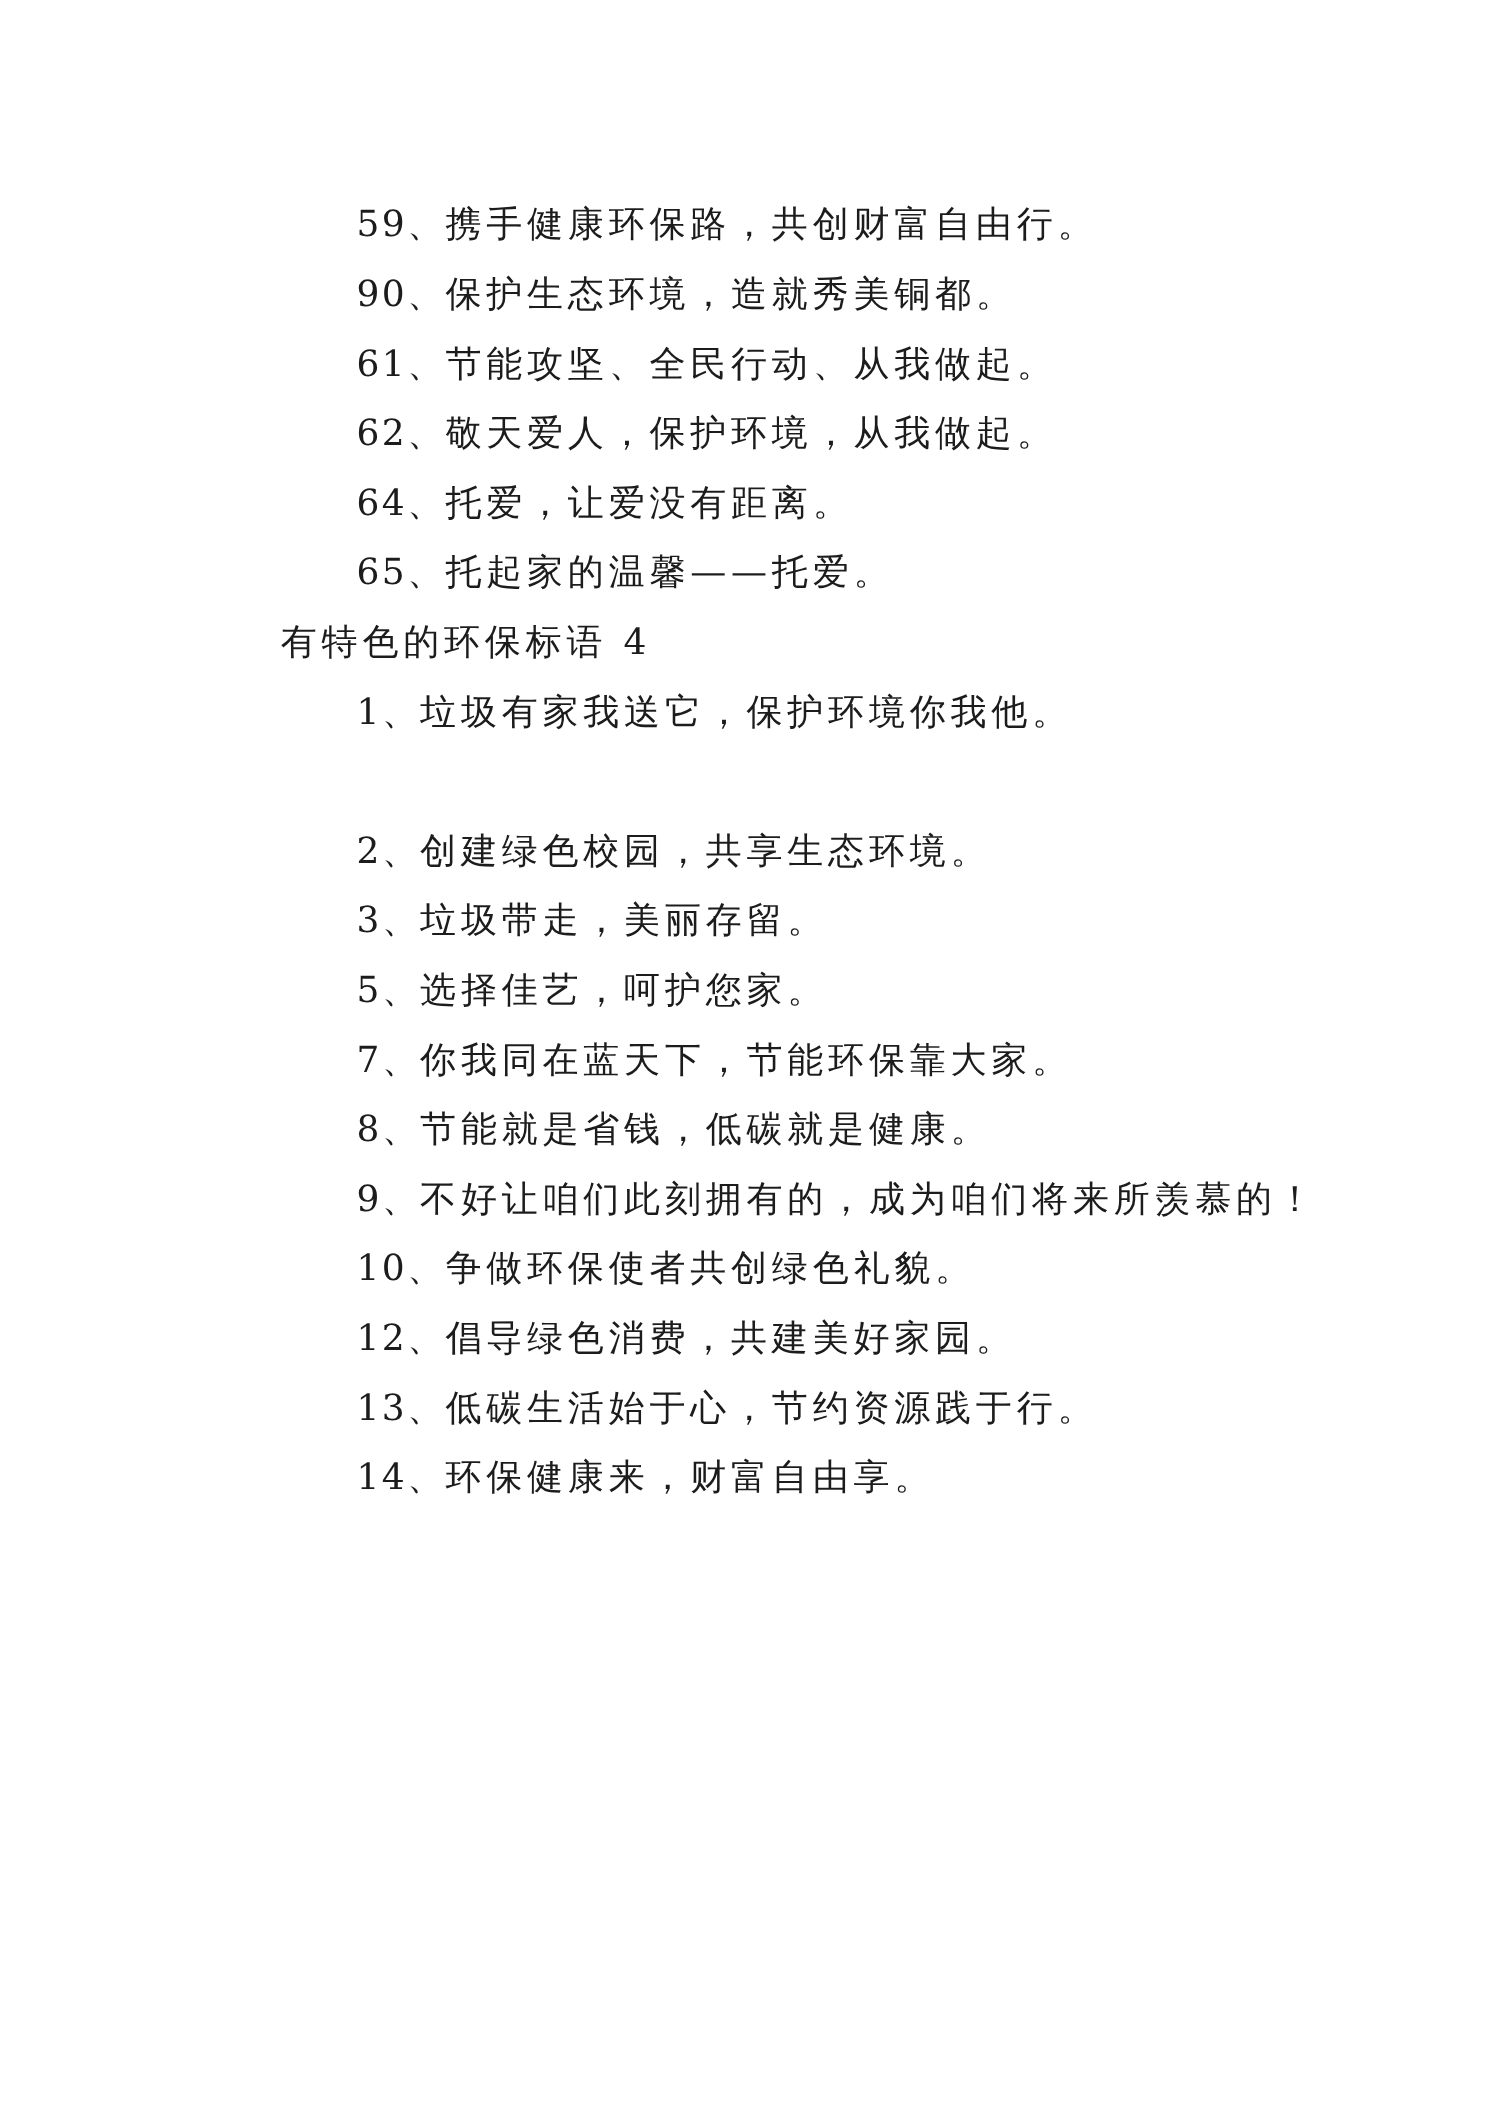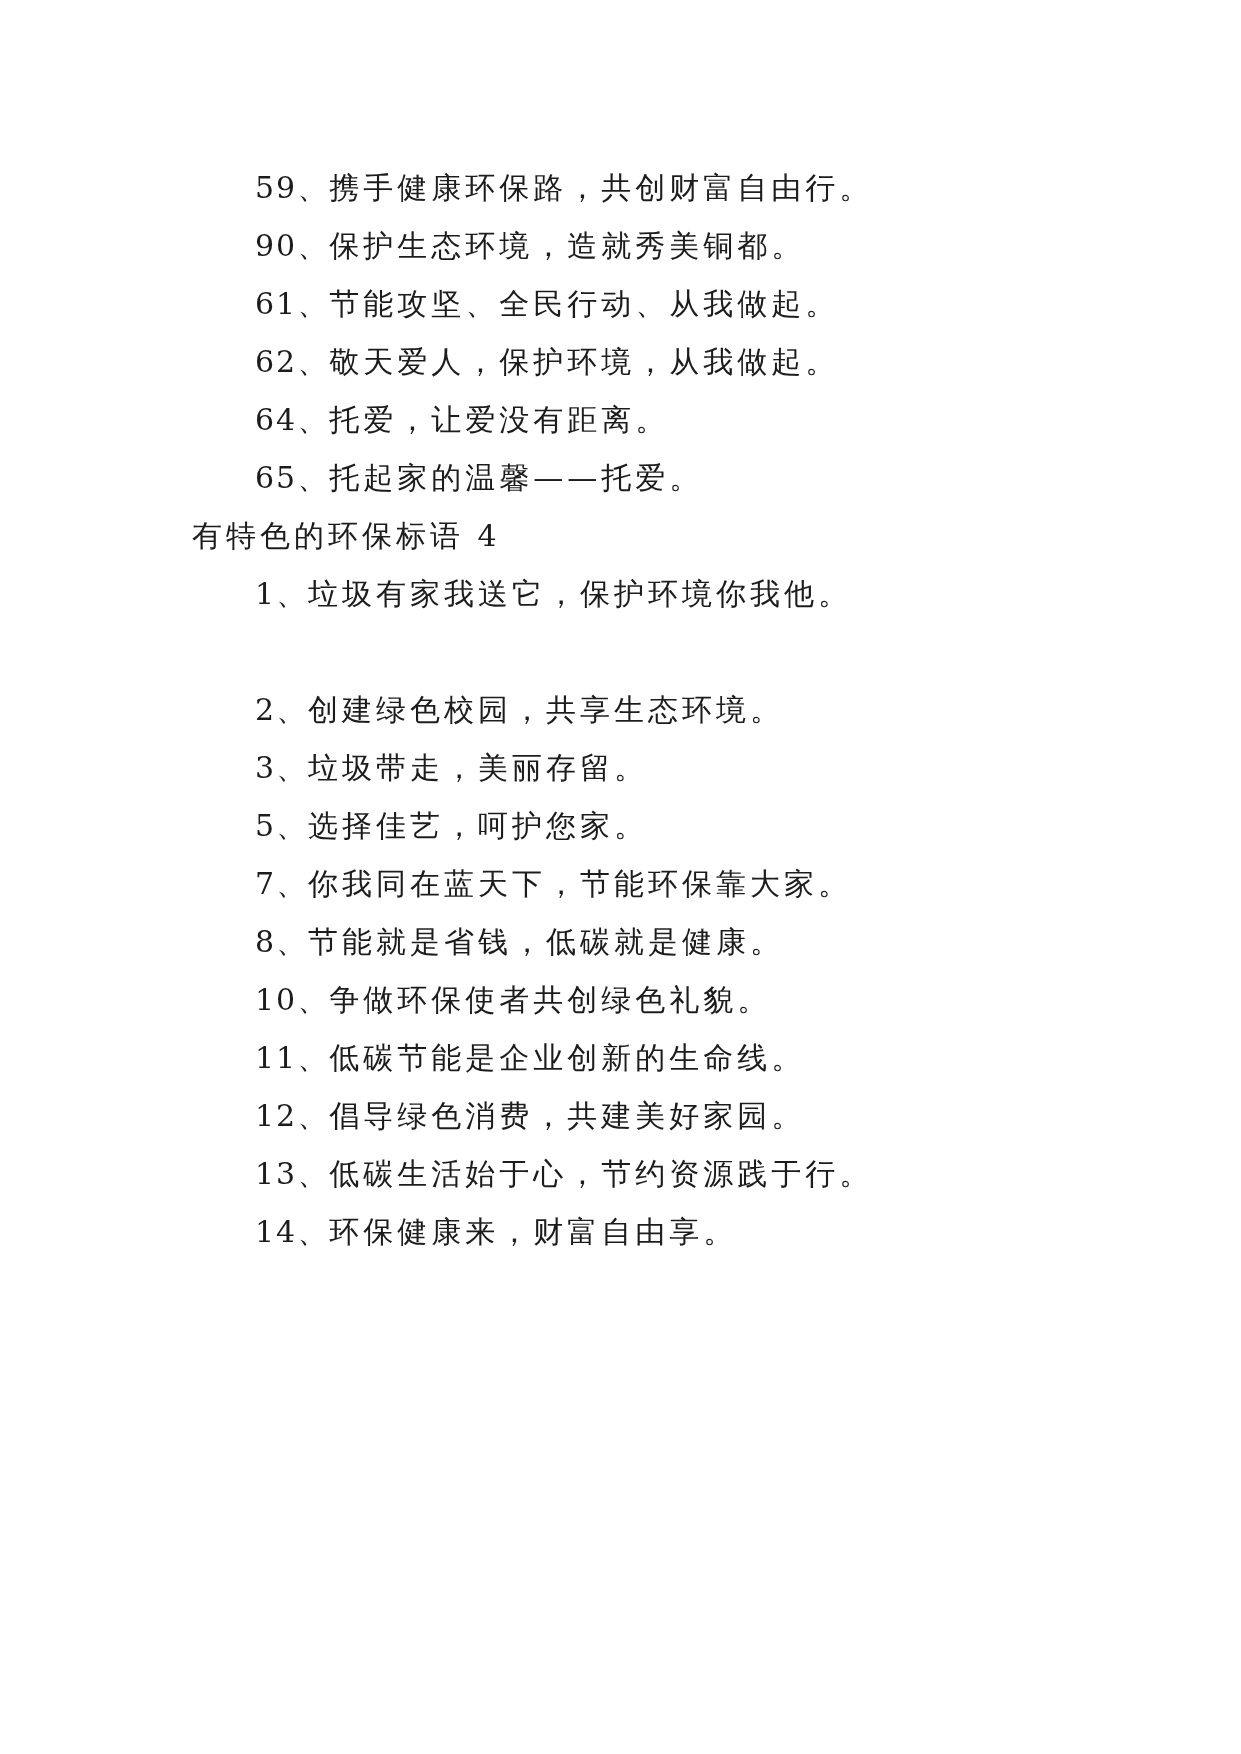--- a/index.html
+++ b/index.html
@@ -22,20 +22,21 @@
     left: 192px;
     right: 40px;
     font-size: 30px;
     line-height: 58px;
     letter-spacing: 4px;
   }
   .line {
     height: 58px;
     white-space: nowrap;
     overflow: visible;
+    margin-left: 42px;
   }
   .item {
     padding-left: 63px;
   }
   .heading {
     padding-left: 0;
   }
   .num {
     letter-spacing: 2px;
   }
@@ -73,24 +74,24 @@
     <div class="line item"><span class="num">3、</span><span>垃圾带走，美丽存留。</span></div>
 
 
     <div class="line item"><span class="num">5、</span><span>选择佳艺，呵护您家。</span></div>
 
 
     <div class="line item"><span class="num">7、</span><span>你我同在蓝天下，节能环保靠大家。</span></div>
 
     <div class="line item"><span class="num">8、</span><span>节能就是省钱，低碳就是健康。</span></div>
 
+    <div class="line item"><span class="num">9、</span><span>不好让咱们此刻拥有的，成为咱们将来所羡慕的！</span></div>
 
     <div class="line item"><span class="num">10、</span><span>争做环保使者共创绿色礼貌。</span></div>
 
-    <div class="line item"><span class="num">11、</span><span>低碳节能是企业创新的生命线。</span></div>
 
     <div class="line item"><span class="num">12、</span><span>倡导绿色消费，共建美好家园。</span></div>
 
     <div class="line item"><span class="num">13、</span><span>低碳生活始于心，节约资源践于行。</span></div>
 
     <div class="line item"><span class="num">14、</span><span>环保健康来，财富自由享。</span></div>
 
 
   </div>
 </div>

